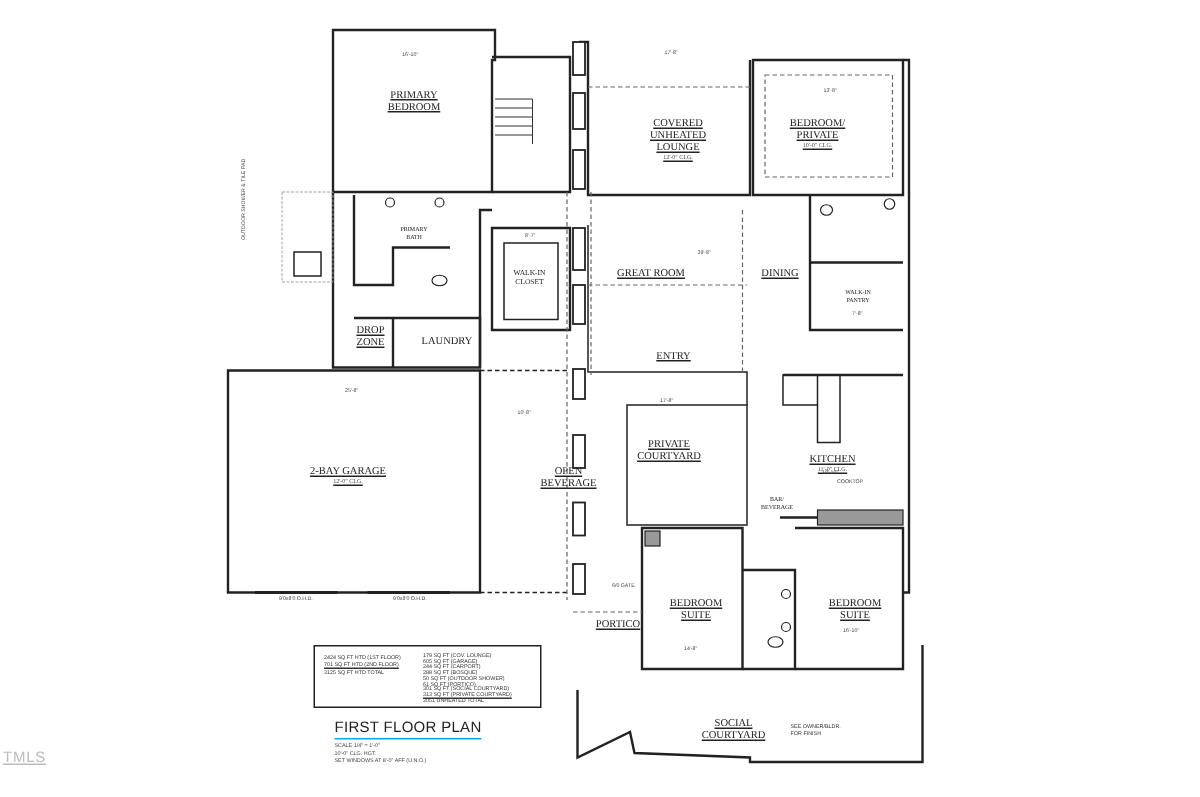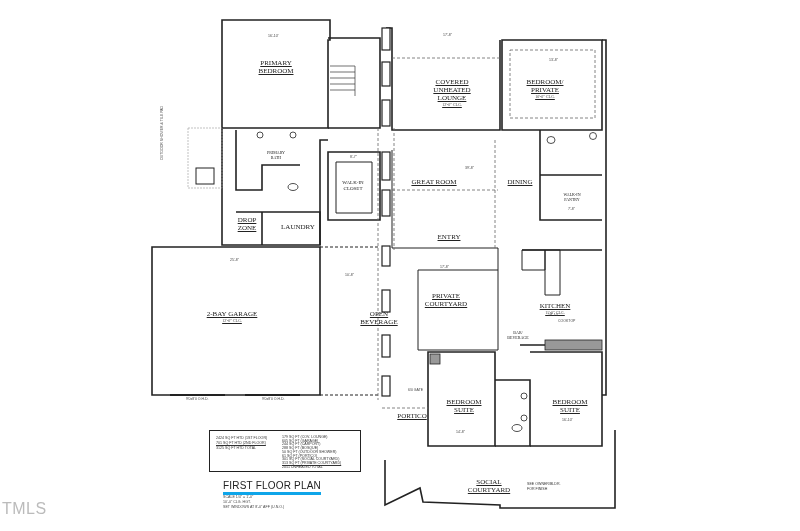--- a/index.html
+++ b/index.html
@@ -5,23 +5,23 @@
   html,body{margin:0;padding:0;background:#fff;}
   body{width:800px;height:531px;position:relative;overflow:hidden;font-family:"Liberation Serif",serif;color:#222;}
   #plan{position:absolute;left:0;top:0;width:800px;height:531px;}
   .room-label{position:absolute;font-family:"Liberation Serif",serif;font-size:7px;text-align:center;text-decoration:underline;line-height:8px;color:#222;white-space:nowrap;transform:translateX(-50%);}
   .room-sub{display:block;font-size:4px;text-decoration:none;line-height:5px;color:#444;}
   .tiny{position:absolute;font-family:"Liberation Sans",sans-serif;font-size:3.5px;line-height:4px;color:#444;white-space:nowrap;}
   .legend{position:absolute;left:209px;top:430px;width:152px;height:42px;border:1.5px solid #222;box-sizing:border-box;background:#fff;}
   .legend .col{position:absolute;top:5px;font-family:"Liberation Sans",sans-serif;font-size:3.6px;line-height:5px;color:#333;white-space:nowrap;}
   .legend .col.l{left:6px;}
   .legend .col.r{left:72px;}
-  .title{position:absolute;left:223px;top:480px;font-family:"Liberation Sans",sans-serif;font-size:10px;letter-spacing:0.2px;color:#222;border-bottom:3px solid #0ea5e9;padding-bottom:1px;}
+  .title{position:absolute;left:223px;top:480px;font-family:"Liberation Sans",sans-serif;font-size:10px;letter-spacing:0.2px;color:#222;border-bottom:1px solid #0ea5e9;padding-bottom:1px;}
   .notes{position:absolute;left:223px;top:495px;font-family:"Liberation Sans",sans-serif;font-size:3.6px;line-height:5px;color:#444;white-space:nowrap;}
-  .mls{position:absolute;left:2px;top:500px;font-family:"Liberation Sans",sans-serif;font-size:16px;color:#bbb;letter-spacing:0.5px;}
+  .mls{position:absolute;left:2px;top:500px;font-family:"Liberation Sans",sans-serif;font-size:10px;color:#bbb;letter-spacing:0.5px;text-decoration:underline;}
   .courtyard-note{position:absolute;left:527px;top:482px;font-family:"Liberation Sans",sans-serif;font-size:3.6px;line-height:4.5px;color:#333;white-space:nowrap;}
 </style>
 </head>
 <body>
 
 <svg id="plan" width="800" height="531" viewBox="0 0 800 531" xmlns="http://www.w3.org/2000/svg">
   <g fill="none" stroke="#222" stroke-width="1.6" stroke-linejoin="miter">
 
     <path d="M222 20 L330 20 L330 40 L328 40 L328 128 L222 128 Z"></path>
 

